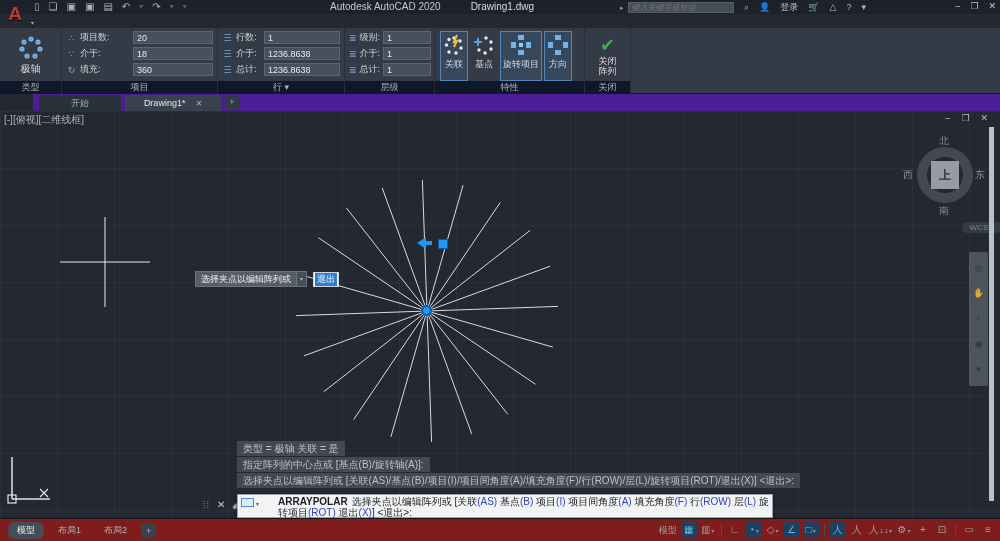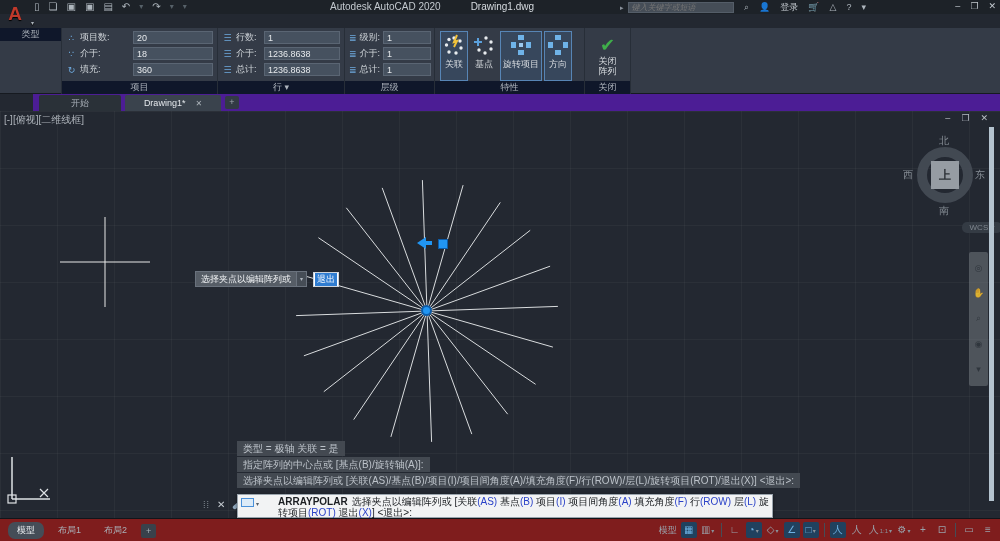--- a/index.html
+++ b/index.html
@@ -194,20 +194,36 @@
     <div class="winbtns">
       <span>–</span>
       <span>❐</span>
       <span>✕</span>
     </div>
   </div>
 
 
   <div class="ribbon">
     <div class="panel type-panel">
+      <div class="content">
+        <div class="bigbtn">
+          <svg width="24" height="24" viewBox="0 0 24 24">
+            <g fill="none" stroke="#7fb2e0" stroke-width="2">
+              <circle cx="12" cy="3" r="1.6"></circle>
+                <circle cx="19" cy="6" r="1.6"></circle>
+              <circle cx="21" cy="13" r="1.6"></circle>
+                <circle cx="16" cy="20" r="1.6"></circle>
+              <circle cx="8" cy="20" r="1.6"></circle>
+                <circle cx="3" cy="13" r="1.6"></circle>
+              <circle cx="5" cy="6" r="1.6"></circle>
+            </g>
+          </svg>
+          <span>极轴</span>
+        </div>
+      </div>
       <div class="ptitle">类型</div>
     </div>
 
     <div class="panel items-panel">
       <div class="content">
           <div class="fieldcol">
         <div class="frow">
           <span class="ficon">∴</span>
           <label>项目数:</label>
           <input value="20" style="">

